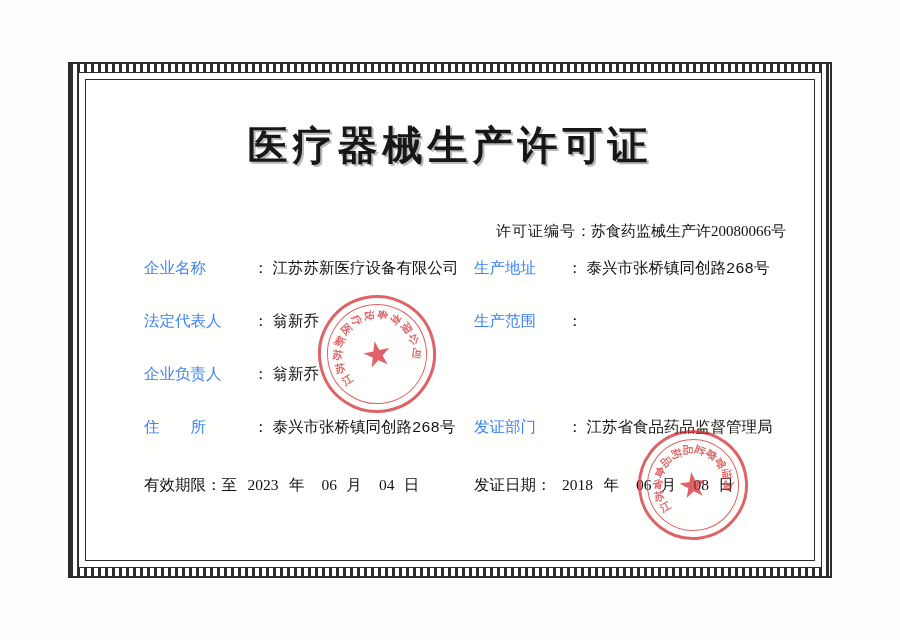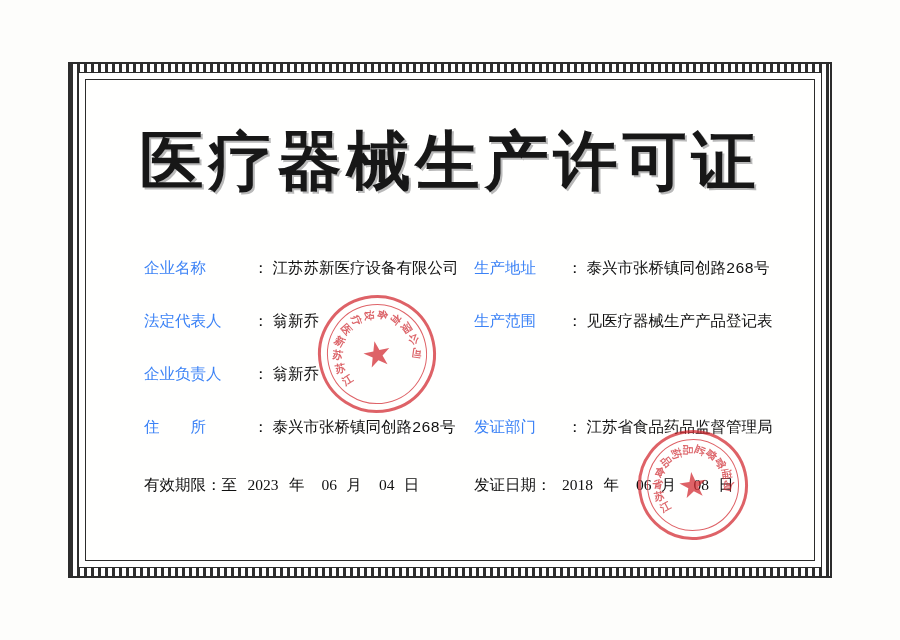--- a/index.html
+++ b/index.html
@@ -56,21 +56,21 @@
   }
 
   
   .title {
     position: absolute;
     top: 38px;
     left: 0;
     right: 0;
     text-align: center;
     font-family: "DejaVu Sans", "Liberation Sans", sans-serif;
-    font-size: 64px;
+    font-size: 40px;
     font-weight: bold;
     letter-spacing: 5px;
     color: #171717;
     text-shadow: 2px 2px 0 #b9b9b9;
     white-space: nowrap;
   }
 
   
   .cert-no {
     position: absolute;
@@ -220,20 +220,23 @@
 </head>
 <body>
 
 <div class="certificate">
   <div class="frame-outer">
     <div class="frame-mid">
       <div class="frame-inner">
 
         <div class="title">医疗器械生产许可证</div>
 
+        <div class="cert-no">
+          <span class="lbl">许可证编号</span><span class="colon">：</span><span class="val">苏食药监械生产许20080066号</span>
+        </div>
 
         <div class="fields">
 
           <div class="col col-left">
 
             <div class="field">
               <span class="label label-w-left">企业名称</span>
               <span class="colon">：</span>
               <span class="value">江苏苏新医疗设备有限公司</span>
             </div>
@@ -262,21 +265,20 @@
 
             <div class="field">
               <span class="label label-w-right">生产地址</span>
               <span class="colon">：</span>
               <span class="value">泰兴市张桥镇同创路268号</span>
             </div>
 
             <div class="field">
               <span class="label label-w-right">生产范围</span>
               <span class="colon">：</span>
-              <span class="value">见医疗器械生产产品登记表</span>
             </div>
 
             <div class="field" style="margin-bottom:32px; visibility:hidden;">
               <span class="label label-w-right">占位</span>
             </div>
 
             <div class="field">
               <span class="label label-w-right">发证部门</span>
               <span class="colon">：</span>
               <span class="value">江苏省食品药品监督管理局</span>

